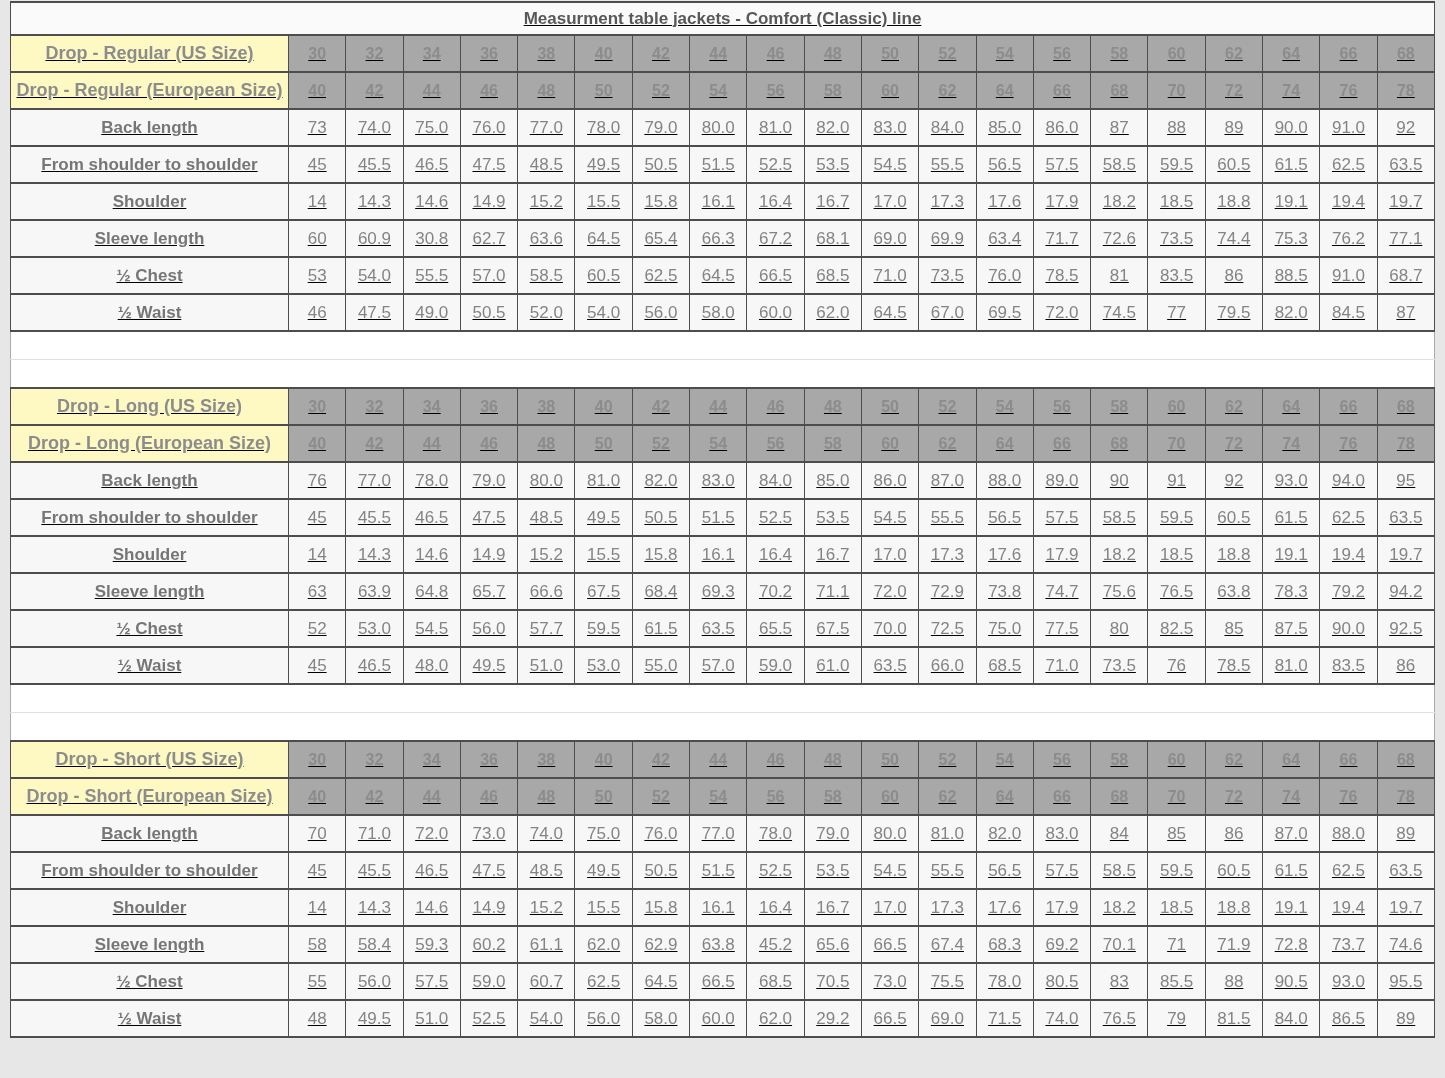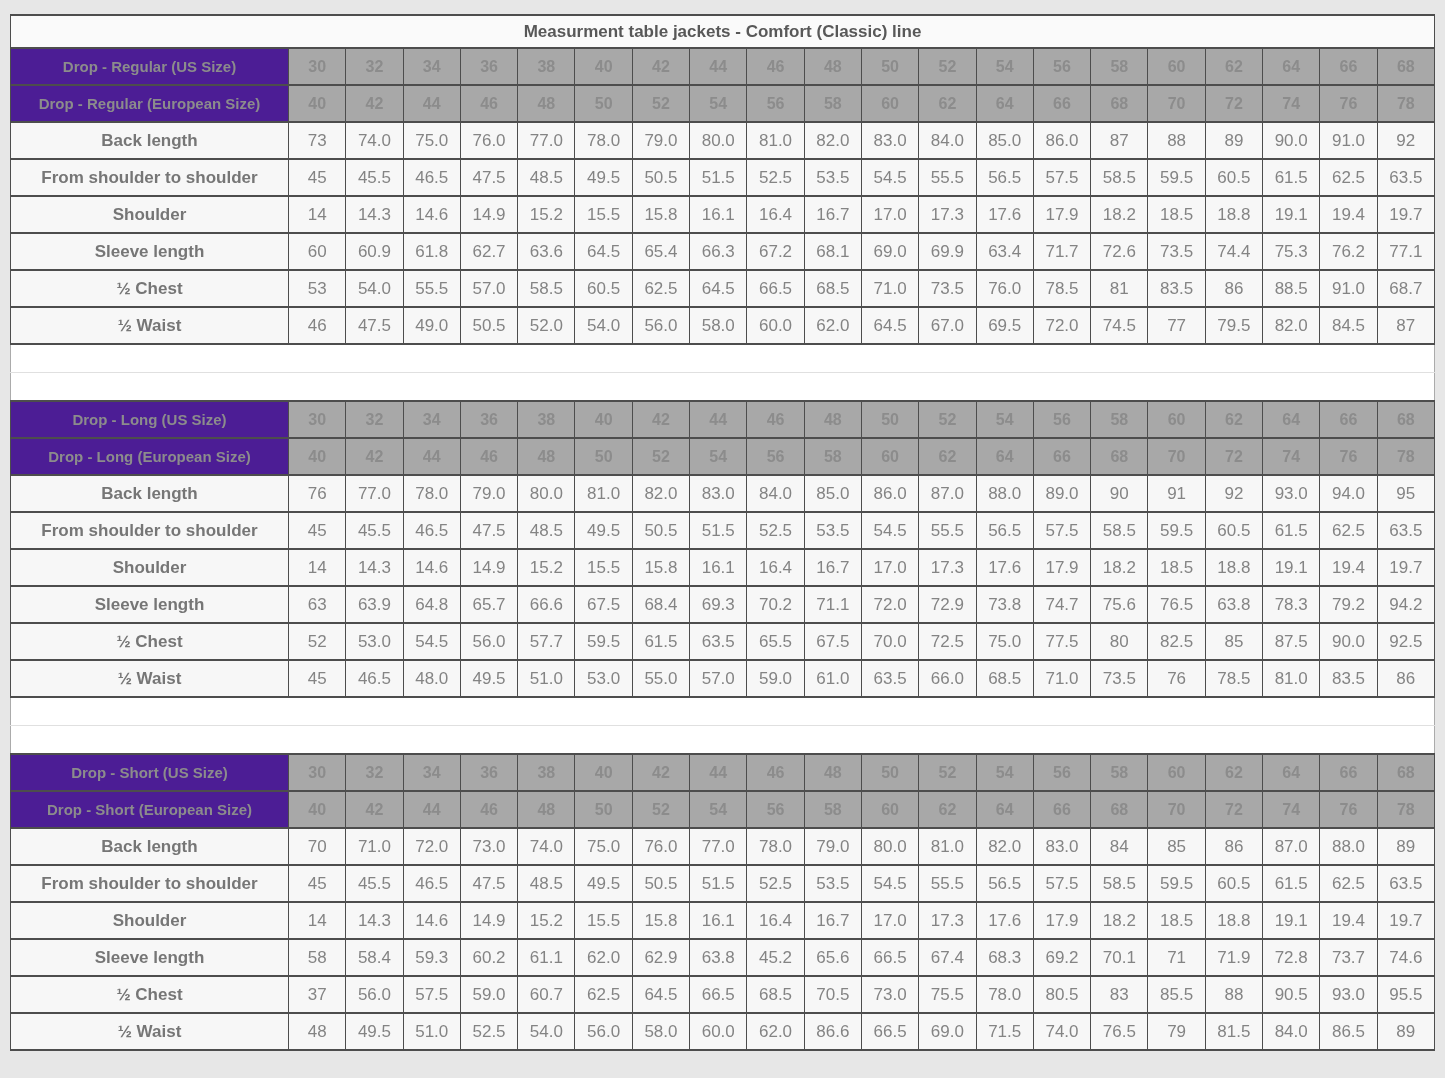--- a/index.html
+++ b/index.html
@@ -5,21 +5,22 @@
   html, body {
     margin: 0;
     padding: 0;
     background: #e7e7e7;
     font-family: "Liberation Sans", sans-serif;
   }
   .page {
     width: 1445px;
     height: 1078px;
     box-sizing: border-box;
-    padding: 14px 10px;
+    padding: 1px 10px;
+    text-decoration: underline;
   }
   table.size-table {
     border-collapse: collapse;
     table-layout: fixed;
     width: 1425px;
   }
   table.size-table col.label-col { width: 278px; }
   table.size-table td {
     border: solid #4d4d4d;
     border-width: 2px 1px;
@@ -39,24 +40,24 @@
     color: #585858;
   }
   td.hdr {
     background: #a8a8a8;
     color: #8c8c8c;
     font-weight: bold;
     font-size: 16px;
     height: 35px;
   }
   td.hdr-label {
-    background: #4c1d95;
+    background: #fef9c3;
     color: #8c8c8c;
     font-weight: bold;
-    font-size: 15px;
+    font-size: 18px;
     height: 35px;
   }
   td.row-label {
     background: #f7f7f7;
     color: #767676;
     font-weight: bold;
     font-size: 17px;
     height: 35px;
     margin-top: 16px;
   }
@@ -199,21 +200,21 @@
           <td class="val">18.5</td>
           <td class="val">18.8</td>
           <td class="val">19.1</td>
           <td class="val">19.4</td>
           <td class="val">19.7</td>
         </tr>
         <tr>
           <td class="row-label">Sleeve length</td>
           <td class="val">60</td>
           <td class="val">60.9</td>
-          <td class="val">61.8</td>
+          <td class="val">30.8</td>
           <td class="val">62.7</td>
           <td class="val">63.6</td>
           <td class="val">64.5</td>
           <td class="val">65.4</td>
           <td class="val">66.3</td>
           <td class="val">67.2</td>
           <td class="val">68.1</td>
           <td class="val">69.0</td>
           <td class="val">69.9</td>
           <td class="val">63.4</td>
@@ -600,21 +601,21 @@
           <td class="val">69.2</td>
           <td class="val">70.1</td>
           <td class="val">71</td>
           <td class="val">71.9</td>
           <td class="val">72.8</td>
           <td class="val">73.7</td>
           <td class="val">74.6</td>
         </tr>
         <tr>
           <td class="row-label">½ Chest</td>
-          <td class="val">37</td>
+          <td class="val">55</td>
           <td class="val">56.0</td>
           <td class="val">57.5</td>
           <td class="val">59.0</td>
           <td class="val">60.7</td>
           <td class="val">62.5</td>
           <td class="val">64.5</td>
           <td class="val">66.5</td>
           <td class="val">68.5</td>
           <td class="val">70.5</td>
           <td class="val">73.0</td>
@@ -632,21 +633,21 @@
           <td class="row-label">½ Waist</td>
           <td class="val">48</td>
           <td class="val">49.5</td>
           <td class="val">51.0</td>
           <td class="val">52.5</td>
           <td class="val">54.0</td>
           <td class="val">56.0</td>
           <td class="val">58.0</td>
           <td class="val">60.0</td>
           <td class="val">62.0</td>
-          <td class="val">86.6</td>
+          <td class="val">29.2</td>
           <td class="val">66.5</td>
           <td class="val">69.0</td>
           <td class="val">71.5</td>
           <td class="val">74.0</td>
           <td class="val">76.5</td>
           <td class="val">79</td>
           <td class="val">81.5</td>
           <td class="val">84.0</td>
           <td class="val">86.5</td>
           <td class="val">89</td>

